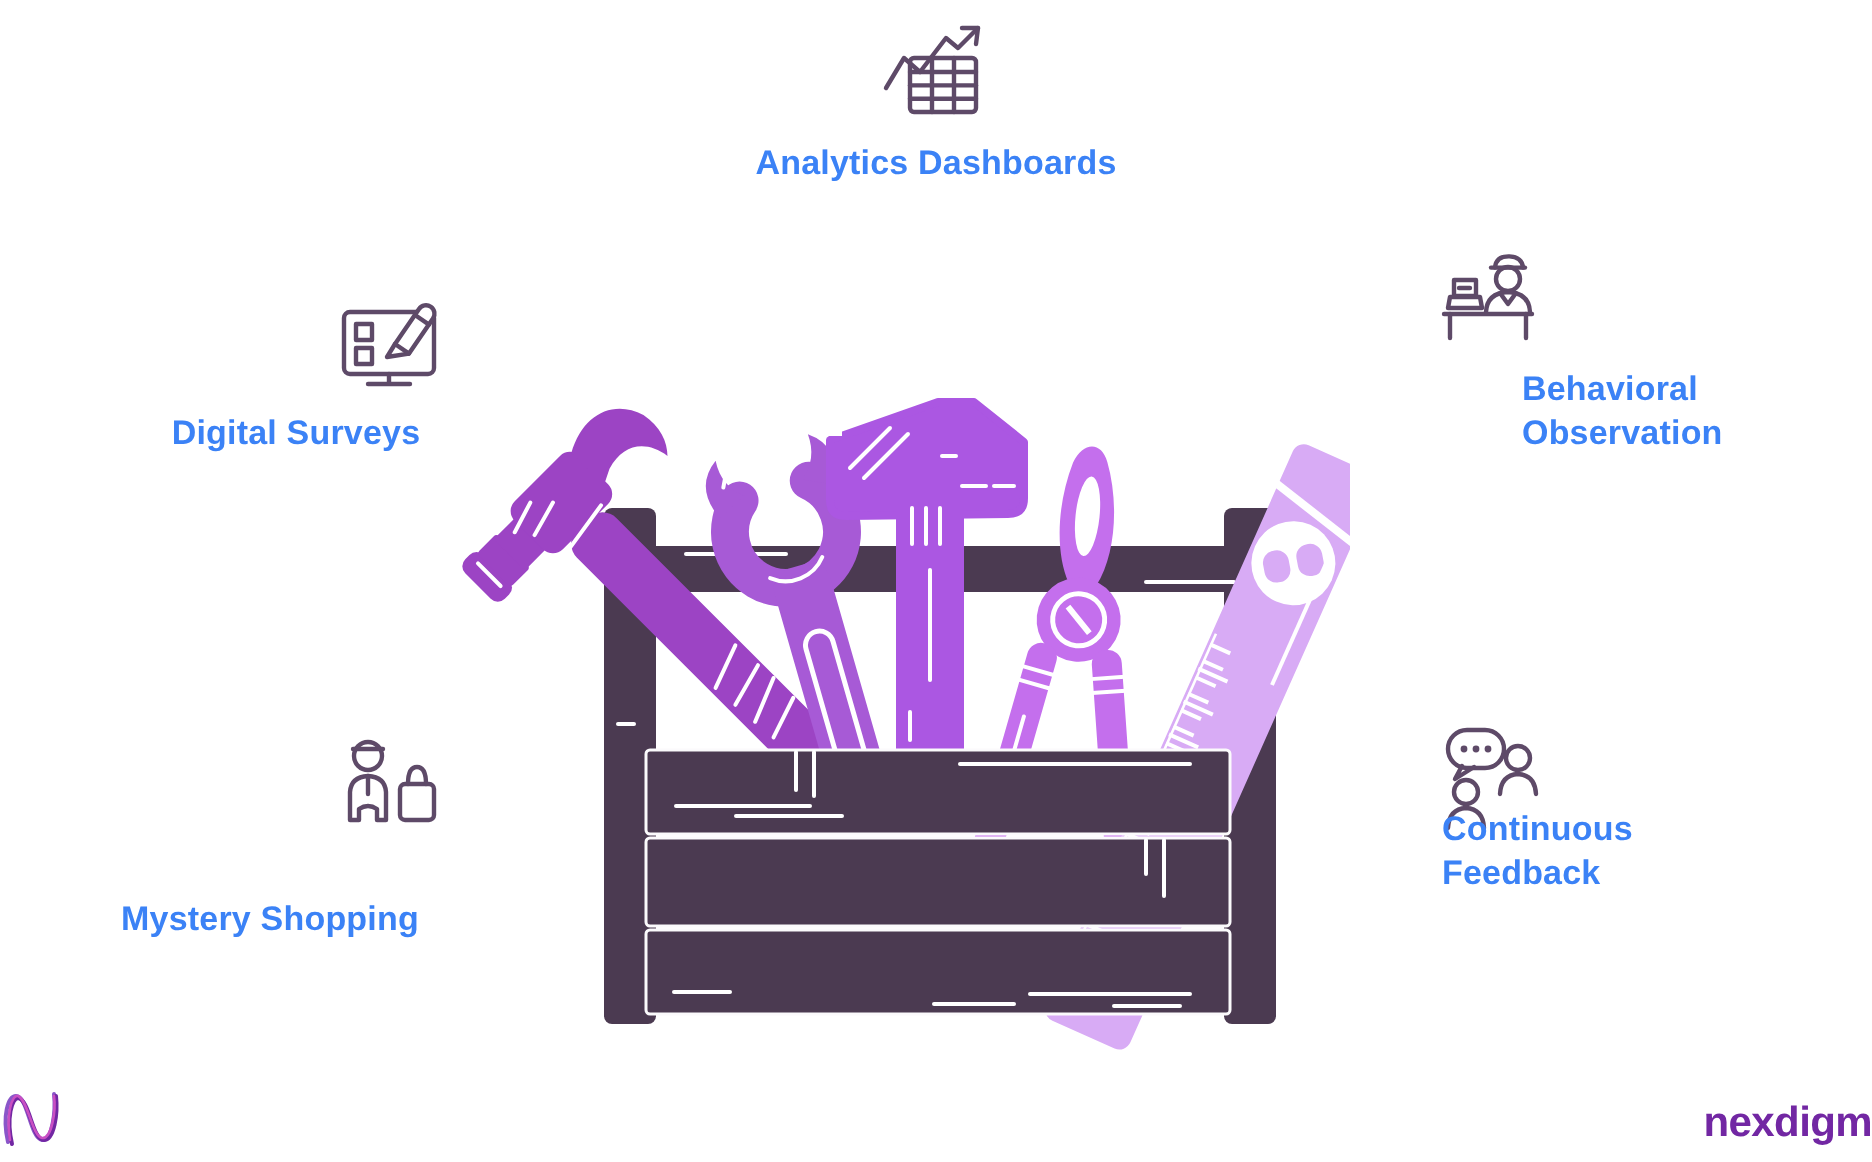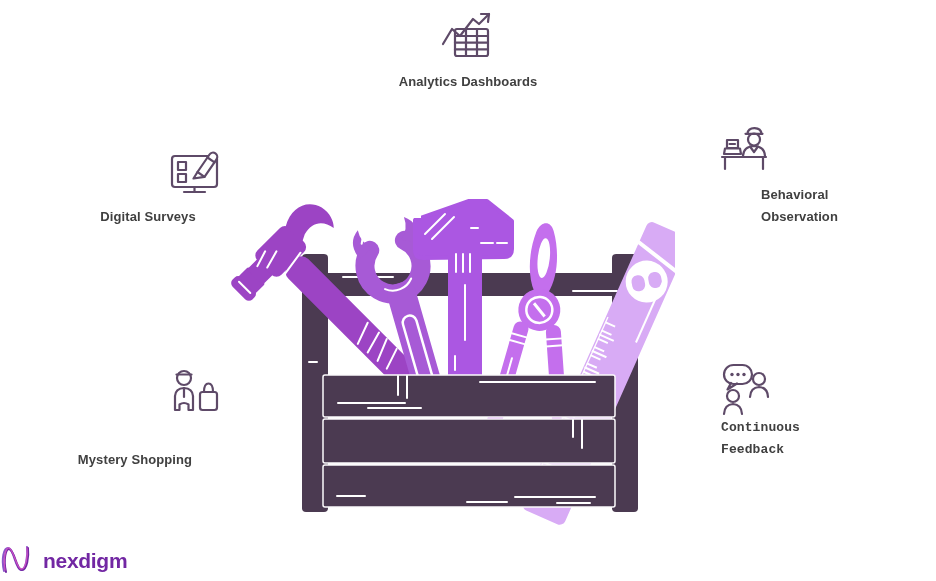--- a/index.html
+++ b/index.html
@@ -2,28 +2,28 @@
 <html><head>
 <meta charset="utf-8">
 <style>
   html,body{margin:0;padding:0;}
   body{
     width:936px;height:581px;position:relative;background:#ffffff;
     font-family:"Liberation Sans", sans-serif;overflow:hidden;
   }
   .abs{position:absolute;}
   .label{
-    font-size:13px;font-weight:700;color:#404040;line-height:22px;
+    font-size:17px;font-weight:700;color:#3b82f6;line-height:22px;
     letter-spacing:.1px;
   }
   .label.center{text-align:center;}
   .icon svg{display:block;}
   .ico-stroke{stroke:#5e4a68;stroke-width:2.2;fill:none;stroke-linecap:round;stroke-linejoin:round;}
   .ico-fill{fill:#5e4a68;stroke:none;}
-  #logo-row{left:0;top:544px;width:936px;display:flex;align-items:center;justify-content:flex-start;gap:7px;}
+  #logo-row{left:0;top:544px;width:936px;display:flex;align-items:center;justify-content:space-between;gap:7px;}
   #logo-text{font-size:21px;font-weight:700;color:#7227a3;letter-spacing:-.3px;}
   .tb-white{stroke:#ffffff;stroke-width:2;stroke-linecap:round;fill:none;}
 </style>
 </head>
 <body>
 
 <div class="abs icon" style="left:440px;top:10px;">
   <svg width="57" height="50" viewBox="0 0 57 50">
     <g class="ico-stroke">
       <rect x="15" y="19" width="33" height="27" rx="2"></rect>
@@ -98,21 +98,21 @@
       <circle cx="14" cy="36" r="6"></circle>
       <path d="M5,54 Q5.5,44.5 14,44 Q22.5,44.5 23,54"></path>
     </g>
     <g class="ico-fill">
       <circle cx="13" cy="14.5" r="1.7"></circle>
       <circle cx="19" cy="14.5" r="1.7"></circle>
       <circle cx="25" cy="14.5" r="1.7"></circle>
     </g>
   </svg>
 </div>
-<div class="abs label" style="left:721px;top:417px;width:140px;font-family:Liberation Mono, monospace;">Continuous Feedback</div>
+<div class="abs label" style="left:721px;top:404px;width:140px;">Continuous Feedback</div>
 
 <div class="abs" style="left:225px;top:190px;">
   <svg width="450" height="350" viewBox="0 0 450 350">
 
     <g fill="#4b3a51">
       <rect x="77" y="64" width="26" height="258" rx="4"></rect>
       <rect x="387" y="64" width="26" height="258" rx="4"></rect>
       <rect x="84" y="83" width="348" height="23" rx="2"></rect>
     </g>
     <line class="tb-white" x1="118" y1="87" x2="168" y2="87"></line>

